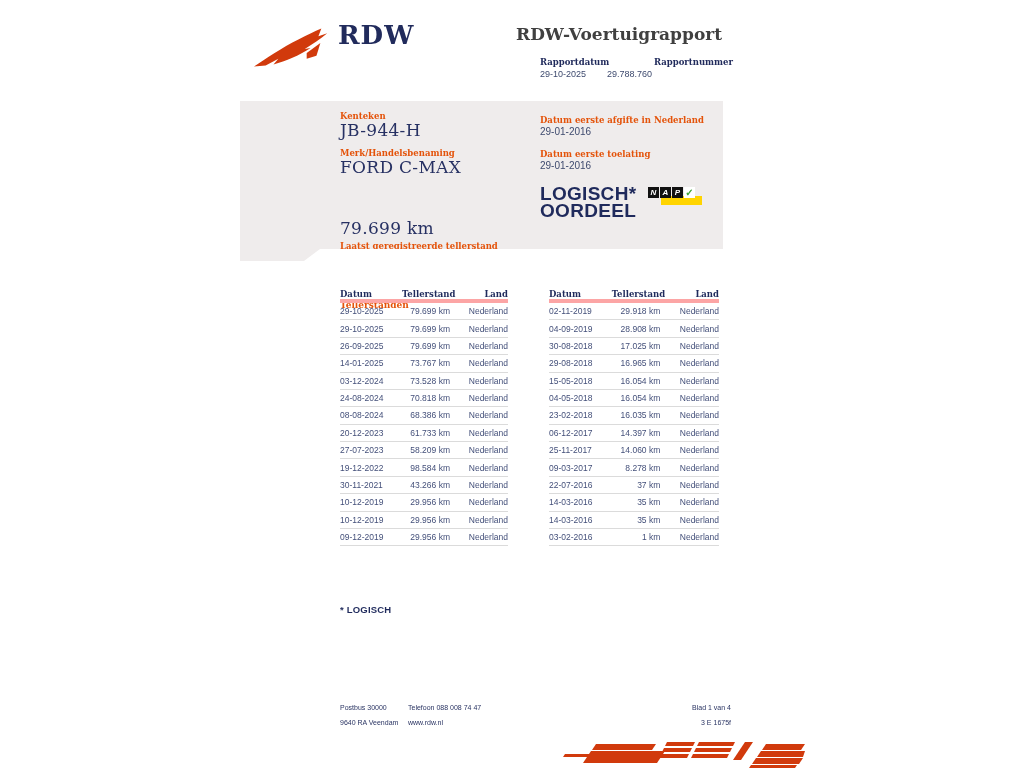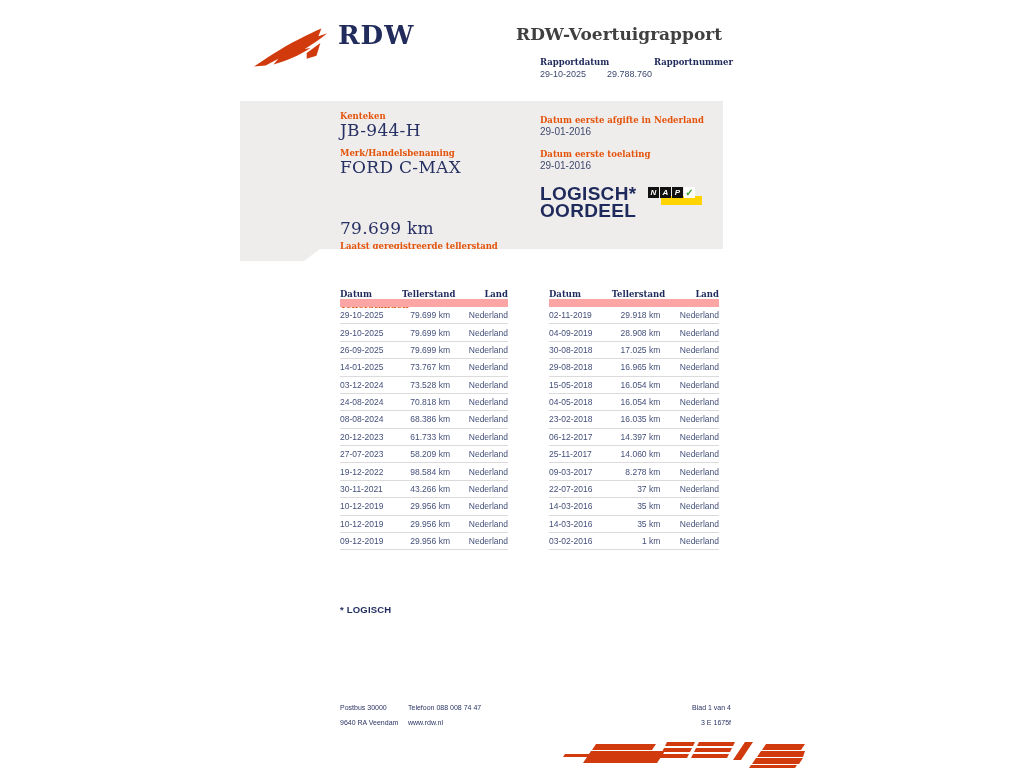--- a/index.html
+++ b/index.html
@@ -36,21 +36,21 @@
   .nap-check{width:11px;height:11px;background:#ffffff;color:#3BA435;font-size:10px;font-weight:700;
              display:flex;align-items:center;justify-content:center;}
 
   
   .tbl-title{position:absolute;left:340px;top:276px;font-family:"DejaVu Serif",serif;
              font-size:9px;font-weight:700;color:#E4530A;margin-top:24px;}
   table.meter{position:absolute;top:289px;border-collapse:collapse;table-layout:fixed;}
   table.meter.left{left:340px;width:168px;}
   table.meter.right{left:549px;width:170px;}
   table.meter th{font-family:"DejaVu Serif",serif;font-size:8.5px;font-weight:700;color:#1F2A5C;
-                 padding:0 0 0 0;border-bottom:8px solid #fca5a5;}
+                 padding:0 0 0 0;border-bottom:4px solid #fca5a5;}
   table.meter td{font-size:8.5px;color:#44507A;padding:3.2px 0;border-bottom:1px solid #DBDBDB;}
   .c1{width:62px;text-align:left;}
   .c2{width:48px;text-align:right;}
   .c3{width:58px;text-align:right;}
 
   
   .footnote-title{position:absolute;left:340px;top:604px;font-size:9.5px;font-weight:700;
                   color:#1F2A5C;letter-spacing:.2px;}
   .footnote-text{position:absolute;left:340px;top:617px;width:396px;font-size:8.3px;
                  color:#E4530A;line-height:15px;}

